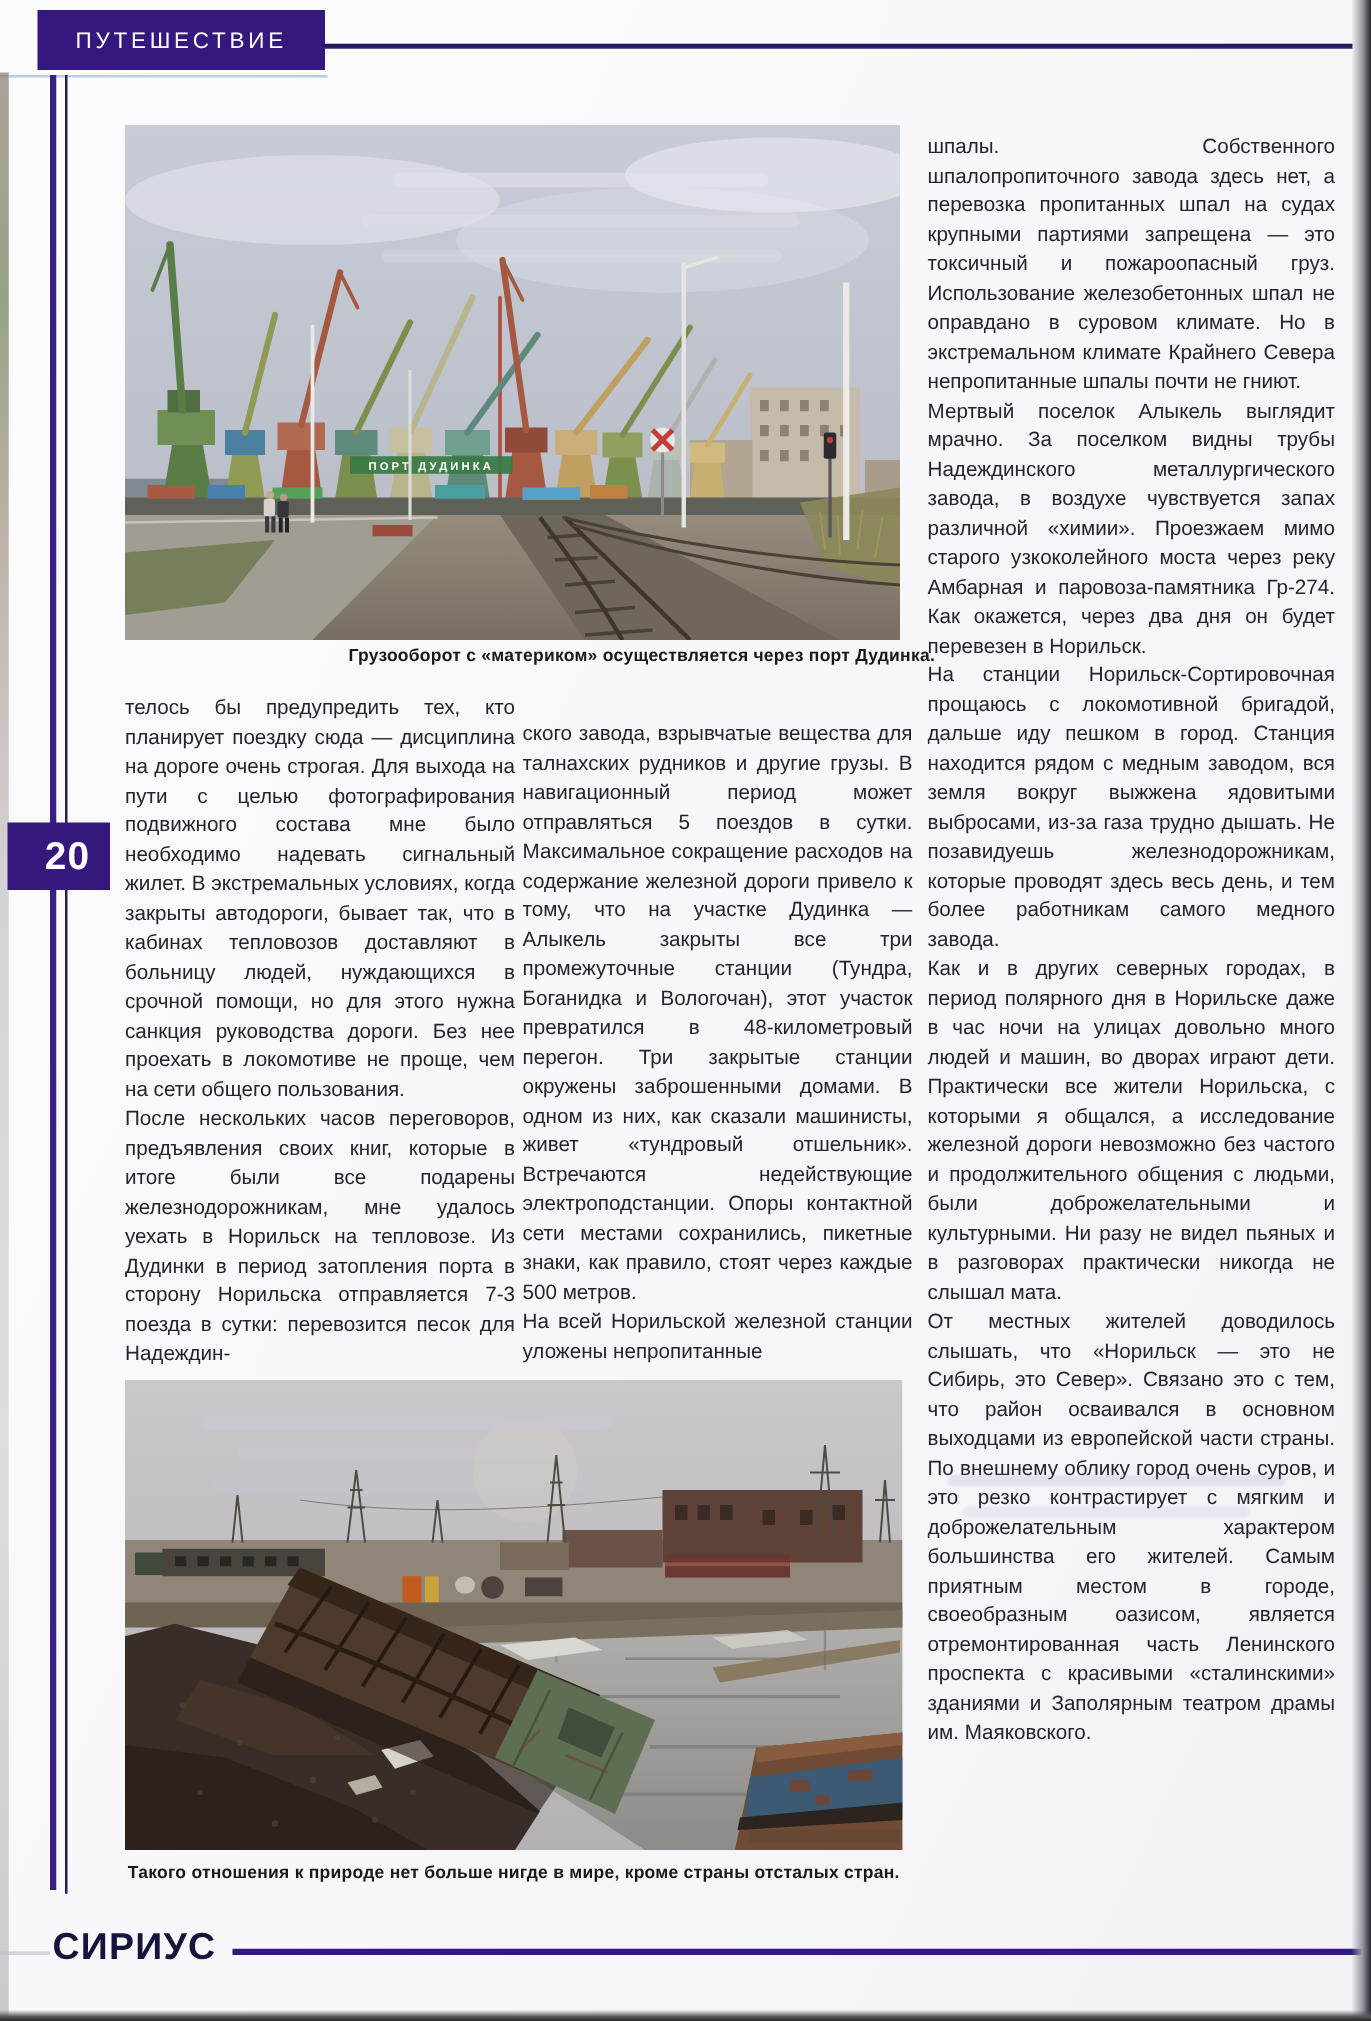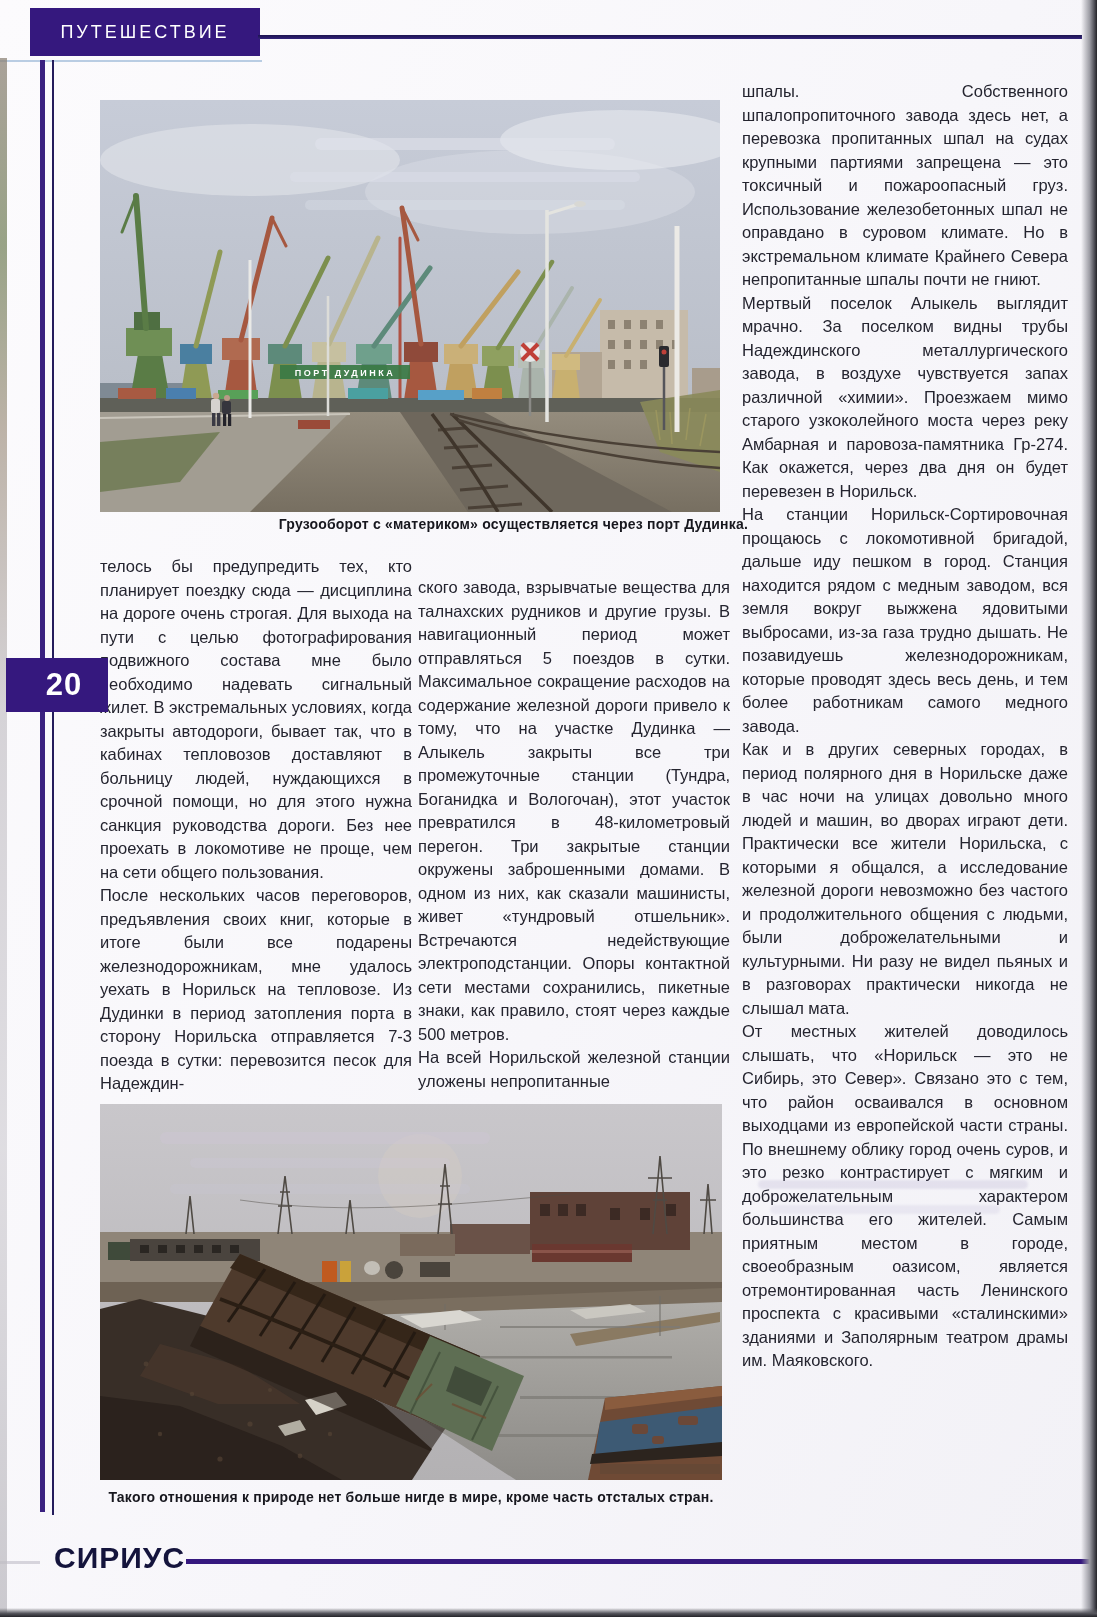--- a/index.html
+++ b/index.html
@@ -18,32 +18,32 @@
   
   .header-box{position:absolute;left:30px;top:8px;width:230px;height:48px;
     display:flex;align-items:center;justify-content:center;
     color:#fff;font-size:18px;letter-spacing:3px;font-weight:500;}
   .header-rule{position:absolute;left:258px;top:35px;width:824px;height:4px;
     background:linear-gradient(to bottom,#1c1450,#33237a);}
   .header-underline{position:absolute;left:0;top:60px;width:262px;height:2px;background:#a9c2dc;opacity:.8;}
   .vline-thick{position:absolute;left:40px;top:60px;width:5px;height:1452px;}
   .vline-thin{position:absolute;left:52px;top:60px;width:2px;height:1455px;background:#241c5c;}
   
-  .pagenum{position:absolute;left:6px;top:658px;width:102px;height:54px;z-index:5;
+  .pagenum{position:absolute;left:6px;top:658px;width:82px;height:54px;z-index:5;
     display:flex;align-items:center;justify-content:center;padding-left:14px;box-sizing:border-box;
     color:#fff;font-size:31px;font-weight:bold;letter-spacing:1px;}
   
   .photo{position:absolute;display:block;}
   .caption{position:absolute;font-size:14px;font-weight:bold;color:#17171e;letter-spacing:.2px;}
   
   .col{position:absolute;text-align:justify;font-size:16.5px;line-height:23.5px;
     color:#24242f;overflow:hidden;}
   .col p{margin:0;}
   
-  .footer-name{position:absolute;left:54px;top:1541px;font-size:30px;font-weight:bold;
+  .footer-name{position:absolute;left:42px;top:1541px;font-size:30px;font-weight:bold;
     letter-spacing:1px;color:#14143c;}
   .footer-rule{position:absolute;left:186px;top:1559px;width:911px;height:5px;}
   .footer-rule-left{position:absolute;left:0;top:1561px;width:40px;height:3px;background:#d6d4dc;}
   
   .ghost{position:absolute;background:rgba(236,237,243,.45);border-radius:6px;filter:blur(1px);}
 </style>
 </head>
 <body>
 
 <div class="page">
@@ -231,21 +231,21 @@
   <div class="col" style="left:100px;top:555px;width:312px;height:548px;">
     <p>телось бы предупредить тех, кто планирует поездку сюда — дисциплина на дороге очень строгая. Для выхода на пути с целью фотографирования подвижного состава мне было необходимо надевать сигнальный жилет. В экстремальных условиях, когда закрыты автодороги, бывает так, что в кабинах тепловозов доставляют в больницу людей, нуждающихся в срочной помощи, но для этого нужна санкция руководства дороги. Без нее проехать в локомотиве не проще, чем на сети общего пользования.</p>
     <p>После нескольких часов переговоров, предъявления своих книг, которые в итоге были все подарены железнодорожникам, мне удалось уехать в Норильск на тепловозе. Из Дудинки в период затопления порта в сторону Норильска отправляется 7-3 поезда в сутки: перевозится песок для Надеждин-</p>
   </div>
 
   <div class="col" style="left:418px;top:576px;width:312px;height:548px;">
     <p>ского завода, взрывчатые вещества для талнахских рудников и другие грузы. В навигационный период может отправляться 5 поездов в сутки. Максимальное сокращение расходов на содержание железной дороги привело к тому, что на участке Дудинка — Алыкель закрыты все три промежуточные станции (Тундра, Боганидка и Вологочан), этот участок превратился в 48-километровый перегон. Три закрытые станции окружены заброшенными домами. В одном из них, как сказали машинисты, живет «тундровый отшельник». Встречаются недействующие электроподстанции. Опоры контактной сети местами сохранились, пикетные знаки, как правило, стоят через каждые 500 метров.</p>
     <p>На всей Норильской железной станции уложены непропитанные</p>
   </div>
 
-  <div class="col" style="left:742px;top:80px;width:326px;height:1308px;">
+  <div class="col" style="left:742px;top:106px;width:326px;height:1308px;">
     <p>шпалы. Собственного шпалопропиточного завода здесь нет, а перевозка пропитанных шпал на судах крупными партиями запрещена — это токсичный и пожароопасный груз. Использование железобетонных шпал не оправдано в суровом климате. Но в экстремальном климате Крайнего Севера непропитанные шпалы почти не гниют.</p>
     <p>Мертвый поселок Алыкель выглядит мрачно. За поселком видны трубы Надеждинского металлургического завода, в воздухе чувствуется запах различной «химии». Проезжаем мимо старого узкоколейного моста через реку Амбарная и паровоза-памятника Гр-274. Как окажется, через два дня он будет перевезен в Норильск.</p>
     <p>На станции Норильск-Сортировочная прощаюсь с локомотивной бригадой, дальше иду пешком в город. Станция находится рядом с медным заводом, вся земля вокруг выжжена ядовитыми выбросами, из-за газа трудно дышать. Не позавидуешь железнодорожникам, которые проводят здесь весь день, и тем более работникам самого медного завода.</p>
     <p>Как и в других северных городах, в период полярного дня в Норильске даже в час ночи на улицах довольно много людей и машин, во дворах играют дети. Практически все жители Норильска, с которыми я общался, а исследование железной дороги невозможно без частого и продолжительного общения с людьми, были доброжелательными и культурными. Ни разу не видел пьяных и в разговорах практически никогда не слышал мата.</p>
     <p>От местных жителей доводилось слышать, что «Норильск — это не Сибирь, это Север». Связано это с тем, что район осваивался в основном выходцами из европейской части страны. По внешнему облику город очень суров, и это резко контрастирует с мягким и доброжелательным характером большинства его жителей. Самым приятным местом в городе, своеобразным оазисом, является отремонтированная часть Ленинского проспекта с красивыми «сталинскими» зданиями и Заполярным театром драмы им. Маяковского.</p>
   </div>
 
   <svg class="photo" style="left:100px;top:1104px;" width="622" height="376" viewBox="0 0 622 376">
     <defs>
       <linearGradient id="sky2" x1="0" y1="0" x2="0" y2="1">
@@ -367,21 +367,21 @@
     <g fill="#74452e" opacity=".85">
       <rect x="532" y="320" width="16" height="10" rx="3"></rect>
       <rect x="578" y="312" width="20" height="9" rx="3"></rect>
       <rect x="552" y="332" width="12" height="8" rx="3"></rect>
     </g>
     <polygon points="492,350 622,338 622,352 490,360" fill="#2c241e"></polygon>
     <rect x="500" y="360" width="120" height="10" fill="#5a4636" opacity=".4"></rect>
   </svg>
 
   <div class="caption" style="left:100px;top:1489px;width:622px;text-align:center;">
-    <span>Такого отношения к природе нет больше нигде в мире, кроме часть отсталых стран.</span>
+    <span>Такого отношения к природе нет больше нигде в мире, кроме страны отсталых стран.</span>
   </div>
 
   <div class="footer-rule-left"></div>
   <div class="footer-name">СИРИУС</div>
   <div class="footer-rule" style="background:#35187e;"></div>
 
   <div class="ghost" style="left:758px;top:1180px;width:270px;height:9px;opacity:.18;background:#9a90c0;"></div>
   <div class="ghost" style="left:770px;top:1205px;width:230px;height:9px;opacity:.12;background:#9a90c0;"></div>
 
   <div class="edge-left"></div>

